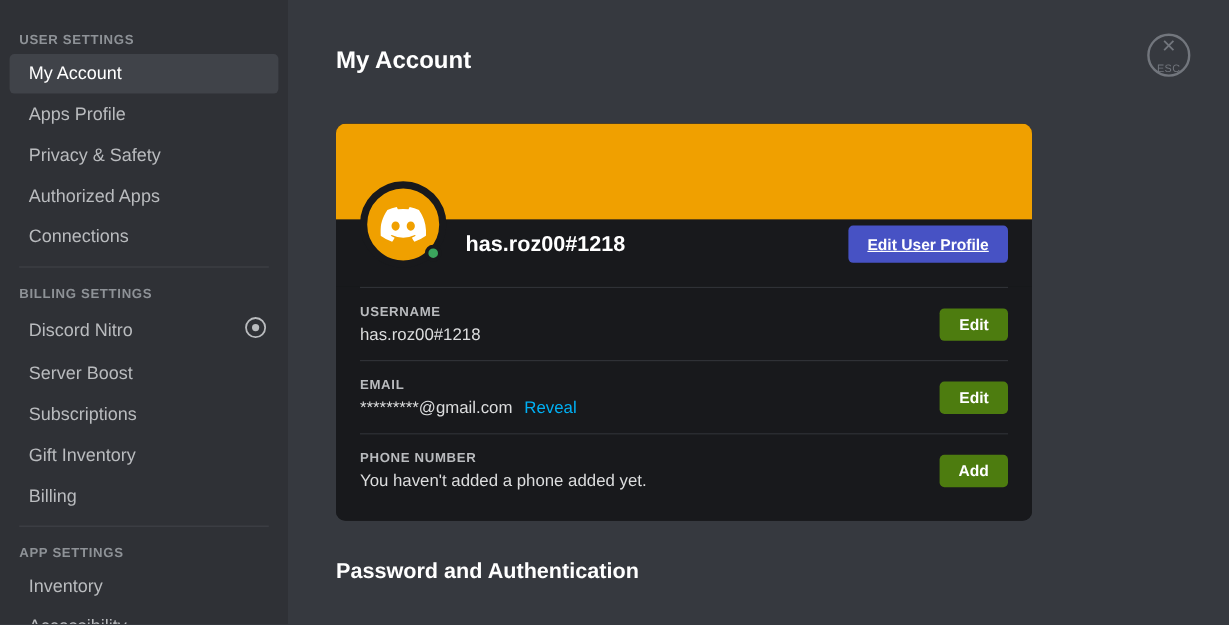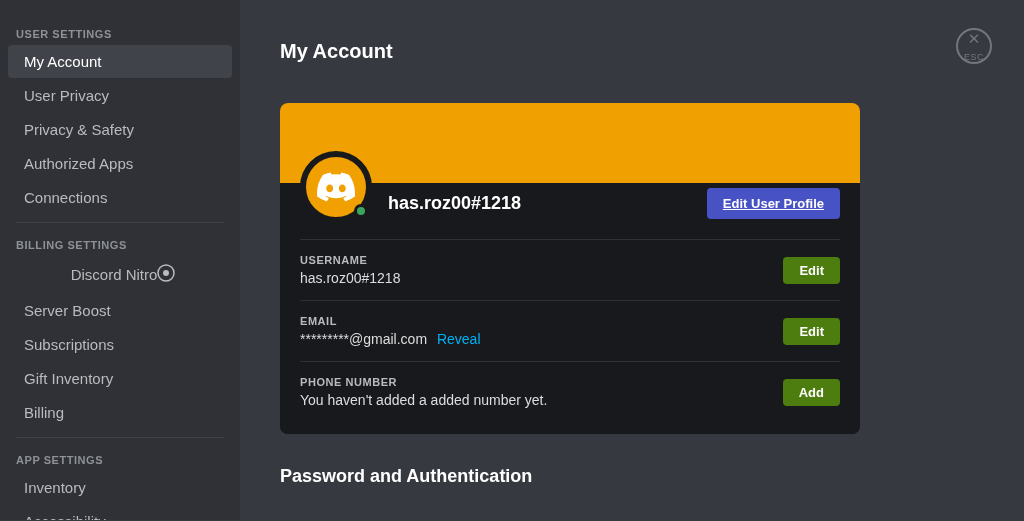--- a/index.html
+++ b/index.html
@@ -205,36 +205,36 @@
   </style>
 </head>
 <body>
 
 <div class="sidebar">
   <div class="sidebar-section-label">USER SETTINGS</div>
   <div class="sidebar-item active">
     <span>My Account</span>
   </div>
   <div class="sidebar-item">
-    <span>User Privacy</span>
+    <span>Apps Profile</span>
   </div>
   <div class="sidebar-item">
     <span>Privacy &amp; Safety</span>
   </div>
   <div class="sidebar-item">
     <span>Authorized Apps</span>
   </div>
   <div class="sidebar-item">
     <span>Connections</span>
   </div>
 
   <hr class="sidebar-divider">
 
   <div class="sidebar-section-label">BILLING SETTINGS</div>
-  <div class="sidebar-item" style="justify-content: center;">
+  <div class="sidebar-item" style="justify-content: space-between;">
     <span>Discord Nitro</span>
     <span style="color: #b9bbbe;">
       <svg width="18" height="18" viewBox="0 0 18 18" fill="none">
         <circle cx="9" cy="9" r="8" stroke="#b9bbbe" stroke-width="1.5" fill="none"></circle>
         <circle cx="9" cy="9" r="3" fill="#b9bbbe"></circle>
       </svg>
     </span>
   </div>
   <div class="sidebar-item">
     <span>Server Boost</span>
@@ -301,21 +301,21 @@
           <div class="field-value">
             <span>*********@gmail.com</span>
             <a class="reveal-link">Reveal</a>
           </div>
         </div>
         <button class="field-btn">Edit</button>
       </div>
       <div class="field-row">
         <div class="field-info">
           <div class="field-label">PHONE NUMBER</div>
-          <div class="field-value">You haven't added a added number yet.</div>
+          <div class="field-value">You haven't added a phone added yet.</div>
         </div>
         <button class="field-btn">Add</button>
       </div>
     </div>
   </div>
 
   <h3 class="section-title">Password and Authentication</h3>
 </div>
 
 </body></html>

